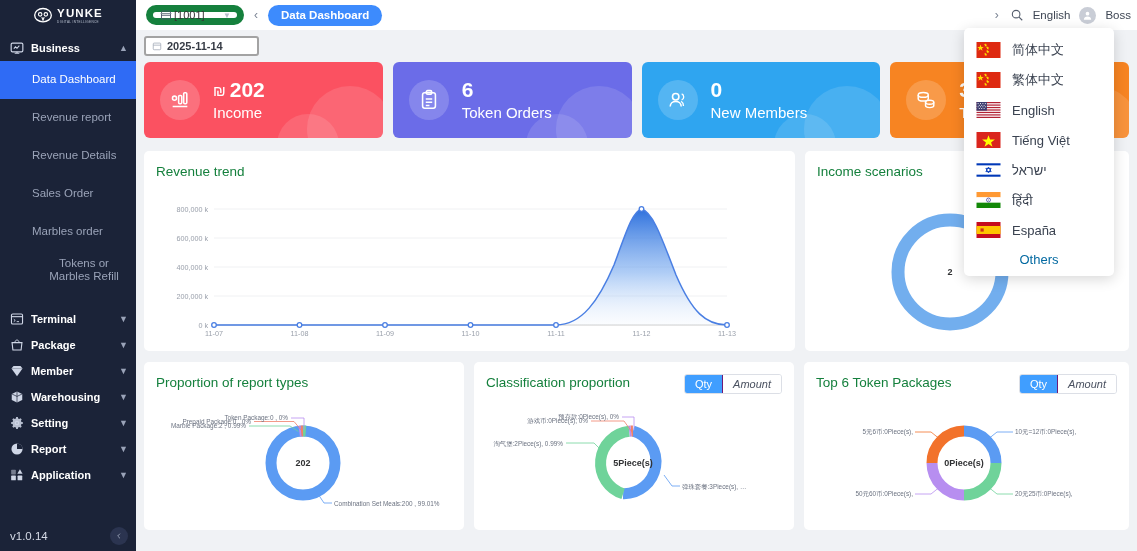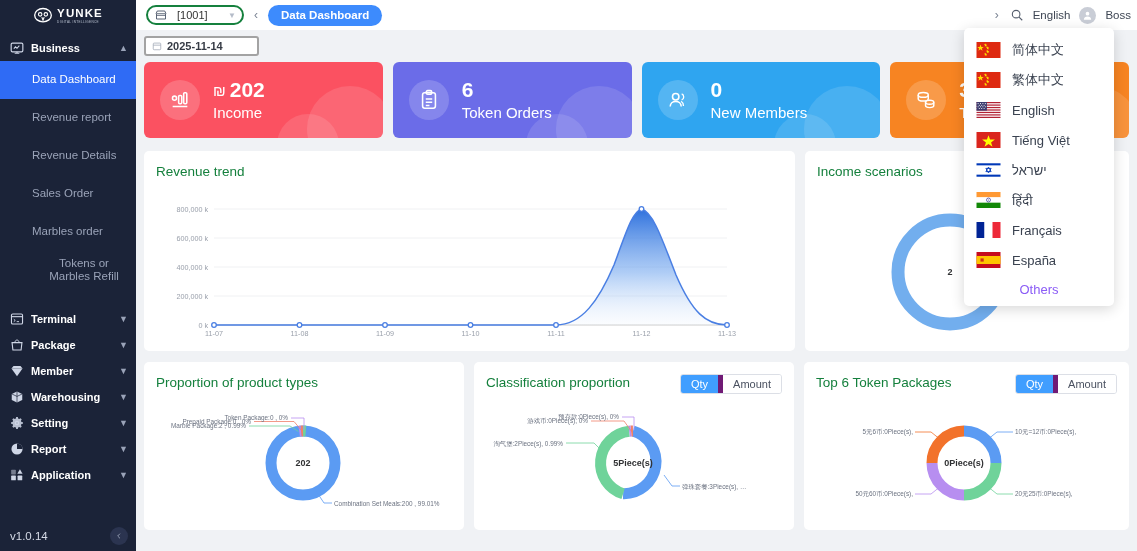--- a/index.html
+++ b/index.html
@@ -56,22 +56,22 @@
   }
 
   
   .main { flex: 1; height: 551px; display: flex; flex-direction: column; position: relative; }
 
   .topbar {
     height: 30px; background: #fff; display: flex; align-items: center;
     padding: 0 6px 0 10px; gap: 8px; flex: 0 0 30px;
   }
   .store-sel {
-    height: 20px; border: 2px solid #15803d; border-radius: 10px;
-    display: flex; align-items: center; gap: 10px; padding: 0 6px 0 7px;
+    height: 20px; border: 7px solid #15803d; border-radius: 10px;
+    display: flex; align-items: center; gap: 2px; padding: 0 6px 0 7px;
     min-width: 98px; cursor: pointer; background:#fff;
   }
   .store-sel .sico { width: 12px; height: 12px; color:#4a5568; }
   .store-sel .stxt { flex: 1; font-size: 11px; color: #333; }
   .store-sel .schev { color: #b5bcc9; font-size: 8px; }
   .nav-arrow { color: #7b8494; font-size: 12px; cursor: pointer; padding: 0 2px; }
   .tab-pill {
     height: 21px; background: #3d8bfd; color: #fff; border-radius: 11px;
     display: flex; align-items: center; padding: 0 13px; font-size: 11.5px;
     font-weight: bold; cursor: pointer;
@@ -132,41 +132,41 @@
 
   .seg {
     position: absolute; top: 12px; right: 12px; display: flex;
     border: 1px solid #dcdfe6; border-radius: 3px; overflow: hidden; height: 20px;
   }
   .seg div {
     padding: 0 10px; font-size: 11px; display: flex; align-items: center;
     background: #fff; color: #4a5160; cursor: pointer;
   }
   .seg div.on { background: #409eff; color: #fff; }
-  .seg div + div { border-left: 5px solid #701a75; }
+  .seg div + div { border-left: 1px solid #701a75; font-style: italic; }
 
   svg { display: block; }
   .ax-lbl { font-size: 7.2px; fill: #9aa0ab; font-family: "Liberation Sans", sans-serif; }
   .don-lbl { font-size: 6.4px; fill: #6b7280; font-family: "Liberation Sans", sans-serif; }
   .don-ctr { font-size: 9px; font-weight: bold; fill: #303133; font-family: "Liberation Sans", sans-serif; }
 
   
   .lang-menu {
     position: absolute; left: 828px; top: 28px; width: 150px;
     background: #fff; border-radius: 5px;
     box-shadow: 0 3px 14px rgba(0,0,0,.16); padding: 7px 0 4px 0; z-index: 60;
   }
   .lang-item {
     height: 30px; display: flex; align-items: center; gap: 11px;
     padding: 0 12px; cursor: pointer;
   }
   .flag { width: 25px; height: 16px; flex: 0 0 25px; border:none; }
   .lang-name { font-size: 13px; color: #3a4250; }
   .lang-others {
-    text-align: center; color: #8b5cf6; font-size: 13px;
+    text-align: center; color: #0369a1; font-size: 13px;
     padding: 7px 0 5px 0; cursor: pointer;
   }
 </style>
 </head>
 <body>
 
 <div class="app">
 
   <aside class="sidebar">
     <div class="logo-wrap">
@@ -494,21 +494,21 @@
           <svg width="320" height="170" viewBox="0 0 320 170">
             <circle cx="145" cy="93" r="52" fill="none" stroke="#72aeee" stroke-width="13"></circle>
             <text class="don-ctr" x="145" y="96" text-anchor="middle">2</text>
           </svg>
         </div>
       </div>
 
       <div class="row3">
 
         <div class="panel p-a">
-          <div class="panel-title">Proportion of product types</div>
+          <div class="panel-title">Proportion of report types</div>
           <svg width="320" height="140" viewBox="0 0 320 140">
 
             <circle cx="159" cy="73" r="32" fill="none" stroke="#5b9bf3" stroke-width="11"></circle>
             <path d="M159 41 A32 32 0 0 1 161.8 41.1" fill="none" stroke="#6fd39a" stroke-width="11"></path>
             <path d="M157 41.1 A32 32 0 0 1 159 41" fill="none" stroke="#f0806a" stroke-width="11"></path>
             <path d="M155.2 41.3 A32 32 0 0 1 157 41.1" fill="none" stroke="#b78ef0" stroke-width="11"></path>
             <text class="don-ctr" x="159" y="76" text-anchor="middle">202</text>
 
             <g stroke-width=".8" fill="none">
               <path d="M160 40 L160 28 L147 28" stroke="#b78ef0"></path>
@@ -673,30 +673,20 @@
             <rect y="13.33" width="30" height="6.67" fill="#138808"></rect>
             <circle cx="15" cy="10" r="2.5" fill="none" stroke="#000080" stroke-width=".7"></circle>
             <circle cx="15" cy="10" r=".6" fill="#000080"></circle>
           </svg>
         </span>
         <span class="lang-name">हिंदी</span>
       </div>
       <div class="lang-item">
         <span class="flag">
           <svg width="25" height="16" viewBox="0 0 30 20">
-            <rect width="10" height="20" fill="#002395"></rect>
-              <rect x="10" width="10" height="20" fill="#fff"></rect>
-            <rect x="20" width="10" height="20" fill="#ed2939"></rect>
-          </svg>
-        </span>
-        <span class="lang-name">Français</span>
-      </div>
-      <div class="lang-item">
-        <span class="flag">
-          <svg width="25" height="16" viewBox="0 0 30 20">
             <rect width="30" height="20" fill="#c60b1e"></rect>
               <rect y="5" width="30" height="10" fill="#ffc400"></rect>
             <rect x="5" y="8" width="4" height="4" fill="#c60b1e" opacity=".8"></rect>
           </svg>
         </span>
         <span class="lang-name">España</span>
       </div>
       <div class="lang-others">Others</div>
     </div>
 

